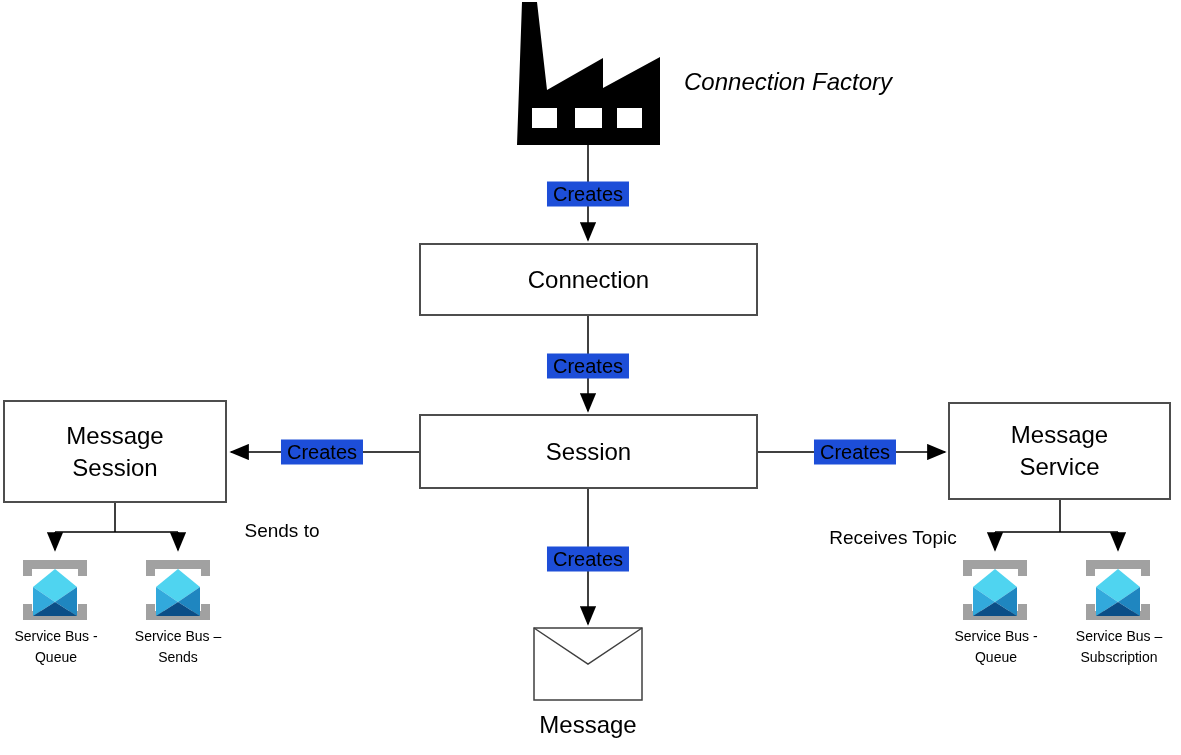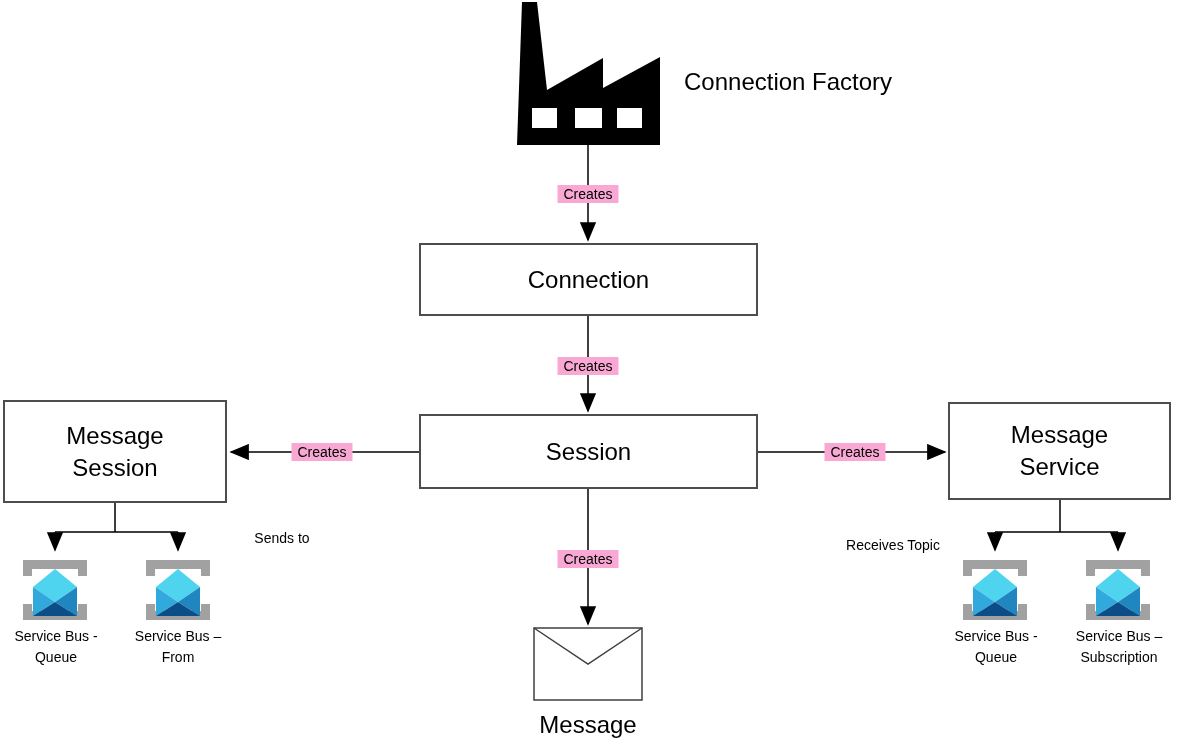--- a/index.html
+++ b/index.html
@@ -19,31 +19,30 @@
     border:2px solid #4d4d4d;
     display:flex;flex-direction:column;
     align-items:center;justify-content:center;
     text-align:center;
     font-size:24px;line-height:32px;
     box-sizing:border-box;
   }
   .edge-label{
     position:absolute;
     transform:translate(-50%,-50%);
-    background:#f9a8d4;
+    background:#1d4ed8;
     padding:1px 6px;
-    font-size:14px;
+    font-size:20px;
     white-space:nowrap;
   }
   .side-label{
     position:absolute;
     transform:translate(-50%,-50%);
-    font-size:14px;
+    font-size:19px;
     white-space:nowrap;
-    margin-top:7px;
   }
   .big-label{
     position:absolute;
     font-size:24px;
     white-space:nowrap;
   }
   .centered{transform:translate(-50%,-50%);}
   .sb-label{
     position:absolute;
     transform:translateX(-50%);
@@ -81,21 +80,21 @@
 
   <svg class="abs" style="left:516px;top:2px;" width="145" height="143" viewBox="0 0 145 143">
     <path d="M 6 0 L 21 0 L 31 88 L 87 56 L 87 86 L 144 55 L 144 143 L 1 143 Z" fill="#000000"></path>
     <g fill="#ffffff">
       <rect x="16" y="106" width="25" height="20"></rect>
       <rect x="59" y="106" width="27" height="20"></rect>
       <rect x="101" y="106" width="25" height="20"></rect>
     </g>
   </svg>
 
-  <div class="big-label" style="left:684px;top:68px;">Connection Factory</div>
+  <div class="big-label" style="left:684px;top:68px;font-style:italic;">Connection Factory</div>
 
   <div class="edge-label" style="left:588px;top:194px;">Creates</div>
   <div class="edge-label" style="left:588px;top:366px;">Creates</div>
   <div class="edge-label" style="left:322px;top:452px;">Creates</div>
   <div class="edge-label" style="left:855px;top:452px;">Creates</div>
   <div class="edge-label" style="left:588px;top:559px;">Creates</div>
 
   <div class="side-label" style="left:282px;top:531px;">Sends to</div>
   <div class="side-label" style="left:893px;top:538px;">Receives Topic</div>
 
@@ -145,21 +144,21 @@
       <path d="M 5.5 18 L 5.5 6.5 L 60.5 6.5 L 60.5 18"></path>
       <path d="M 5.5 46 L 5.5 57.5 L 60.5 57.5 L 60.5 46"></path>
     </g>
     <polygon points="33,11 55,29 33,44 11,29" fill="#4fd4f0"></polygon>
     <polygon points="11,29 33,44 11,58" fill="#32a9dc"></polygon>
     <polygon points="55,29 55,58 33,44" fill="#1f86c0"></polygon>
     <polygon points="11,58 33,44 55,58" fill="#0b4e87"></polygon>
   </svg>
   <div class="sb-label" style="left:178px;top:626px;">
     <div>Service Bus –</div>
-    <div>From</div>
+    <div>Sends</div>
   </div>
 
   <svg class="abs" style="left:962px;top:558px;" width="66" height="64" viewBox="0 0 66 64">
     <g fill="none" stroke-width="9" stroke="#a1a1a1">
       <path d="M 5.5 18 L 5.5 6.5 L 60.5 6.5 L 60.5 18"></path>
       <path d="M 5.5 46 L 5.5 57.5 L 60.5 57.5 L 60.5 46"></path>
     </g>
     <polygon points="33,11 55,29 33,44 11,29" fill="#4fd4f0"></polygon>
     <polygon points="11,29 33,44 11,58" fill="#32a9dc"></polygon>
     <polygon points="55,29 55,58 33,44" fill="#1f86c0"></polygon>

